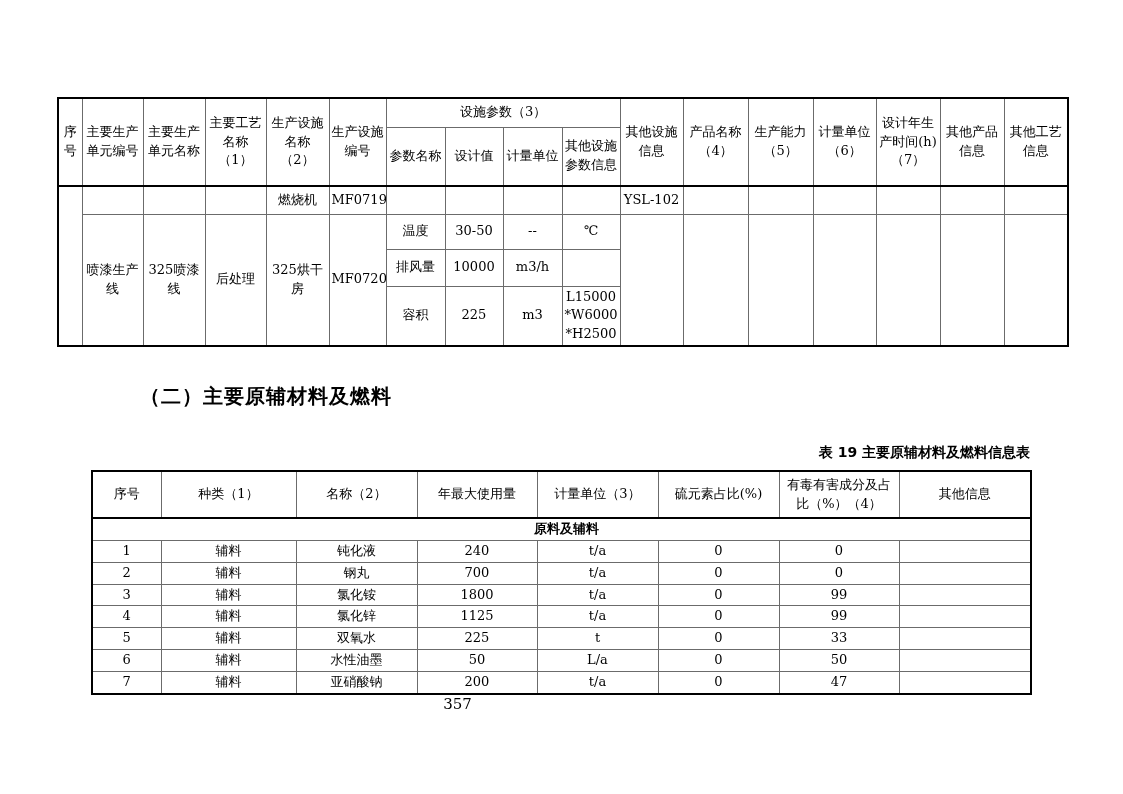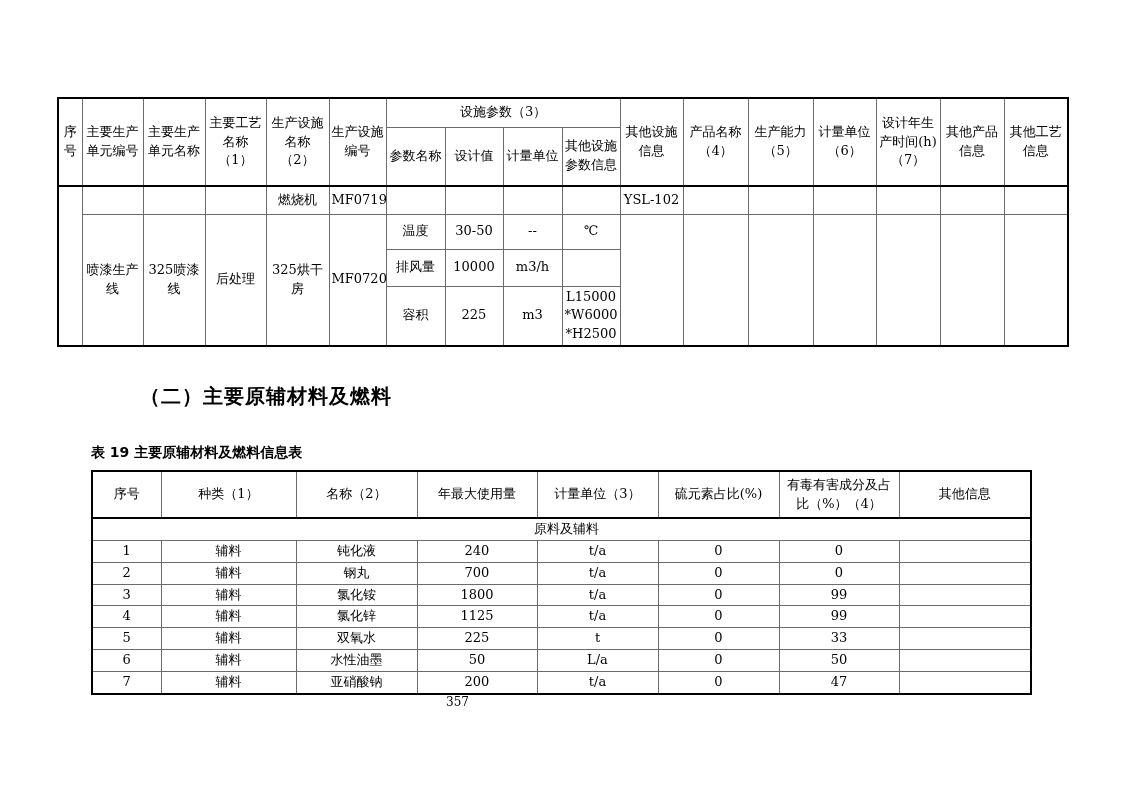--- a/index.html
+++ b/index.html
@@ -27,36 +27,36 @@
   #facility-table tr.brow2{height:35px;}
   #facility-table tr.brow3{height:37px;}
   #facility-table tr.brow4{height:53px;}
   .pre{white-space:pre-line;text-align:center;}
 
   
   #materials-table{position:absolute;left:91px;top:470px;width:939px;}
   #materials-table thead tr{height:47px;}
   #materials-table thead th{border-bottom:2px solid #000;}
   #materials-table tr.group-row{height:21px;}
-  #materials-table tr.group-row td{font-weight:normal;padding-left:12px;}
+  #materials-table tr.group-row td{font-weight:bold;padding-left:12px;}
   #materials-table tbody tr.data-row{height:21px;}
 
   .section-heading{
     position:absolute;left:140px;top:383px;
     font-size:20px;font-weight:bold;letter-spacing:1px;
     font-family:"DejaVu Sans","Liberation Sans",sans-serif;
   }
   .table-caption{
-    position:absolute;left:91px;top:444px;width:939px;text-align:left;
+    position:absolute;left:91px;top:444px;width:939px;text-align:right;
     font-size:14px;font-weight:bold;
     font-family:"DejaVu Sans","Liberation Sans",sans-serif;
   }
   .page-number{
     position:absolute;left:0;top:695px;width:915px;text-align:center;
-    font-size:12px;
+    font-size:15px;
   }
 </style>
 </head>
 <body>
 
 <div class="page">
 
   <table id="facility-table">
     <colgroup>
       <col style="width:24px">

